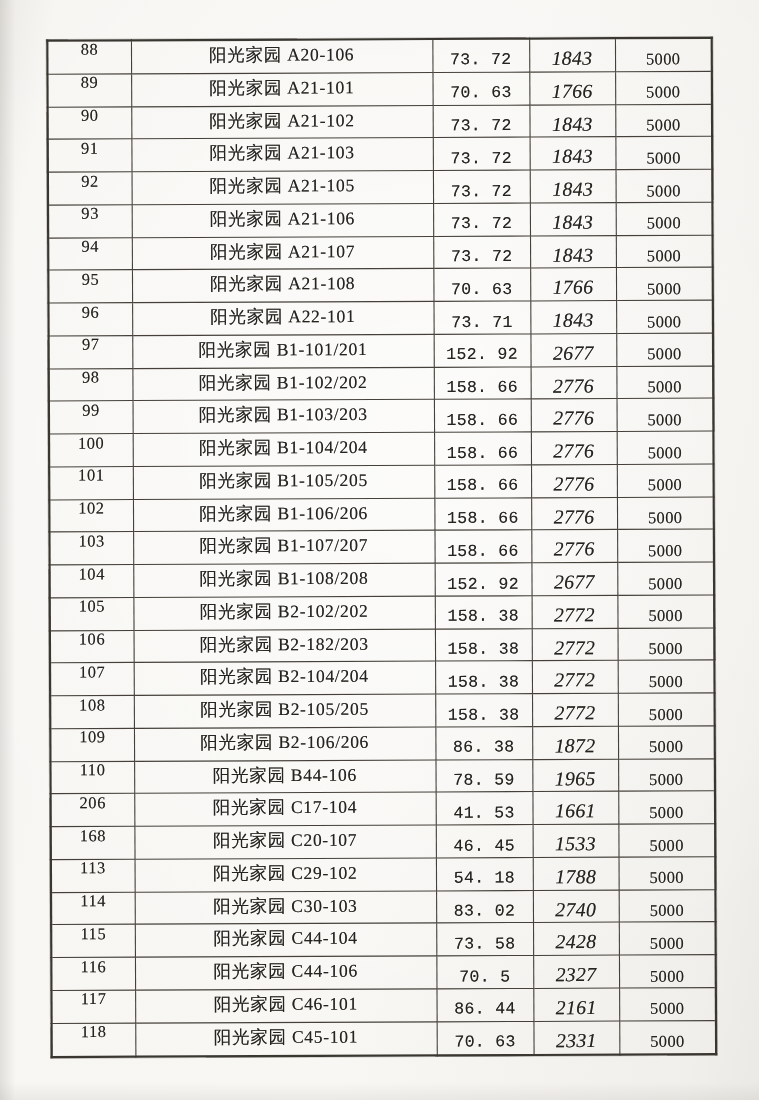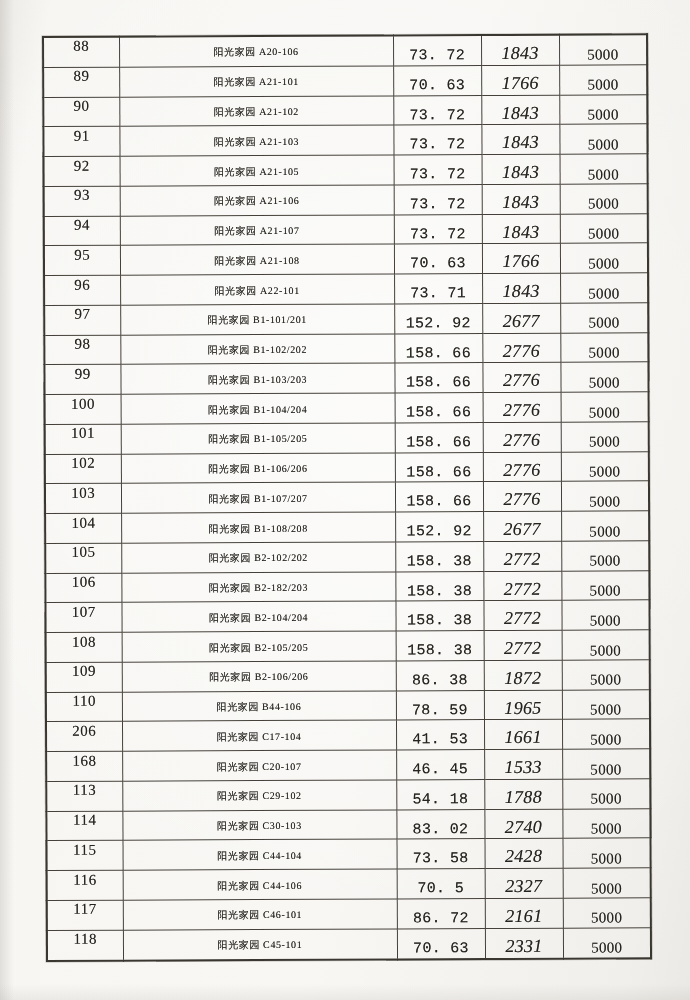--- a/index.html
+++ b/index.html
@@ -65,21 +65,21 @@
     border: 2px solid #3a3731;
     box-shadow: 0 0 0 0.5px rgba(60,56,50,0.35);
   }
   .t {
     position: relative;
     display: inline-block;
     white-space: nowrap;
   }
   
   td.c-no  .t { top: -6px; font-size: 15px; letter-spacing: 0.5px; }
-  td.c-name .t { top: -1px; font-size: 10px; letter-spacing: 0.6px; }
+  td.c-name .t { top: -1px; font-size: 16px; letter-spacing: 0.6px; }
   td.c-area .t { top: 4px; font-size: 15px; letter-spacing: 0.3px; font-family: Liberation Mono, monospace; }
   td.c-amt  .t { top: 3px; font-size: 18px; letter-spacing: 0.3px; font-style: italic; }
   td.c-fee  .t { top: 5px; font-size: 15px; letter-spacing: 0.3px; }
 
   
   .t { text-shadow: 0 0 0.4px rgba(40,36,30,0.55); }
 </style>
 </head>
 <body>
 
@@ -592,21 +592,21 @@
           </td>
         </tr>
           <tr>
           <td class="c-no">
             <span class="t">117</span>
           </td>
           <td class="c-name">
             <span class="t">阳光家园 C46-101</span>
           </td>
           <td class="c-area">
-            <span class="t">86. 72</span>
+            <span class="t">86. 44</span>
           </td>
           <td class="c-amt">
             <span class="t">2161</span>
           </td>
           <td class="c-fee">
             <span class="t">5000</span>
           </td>
         </tr>
           <tr>
           <td class="c-no">

